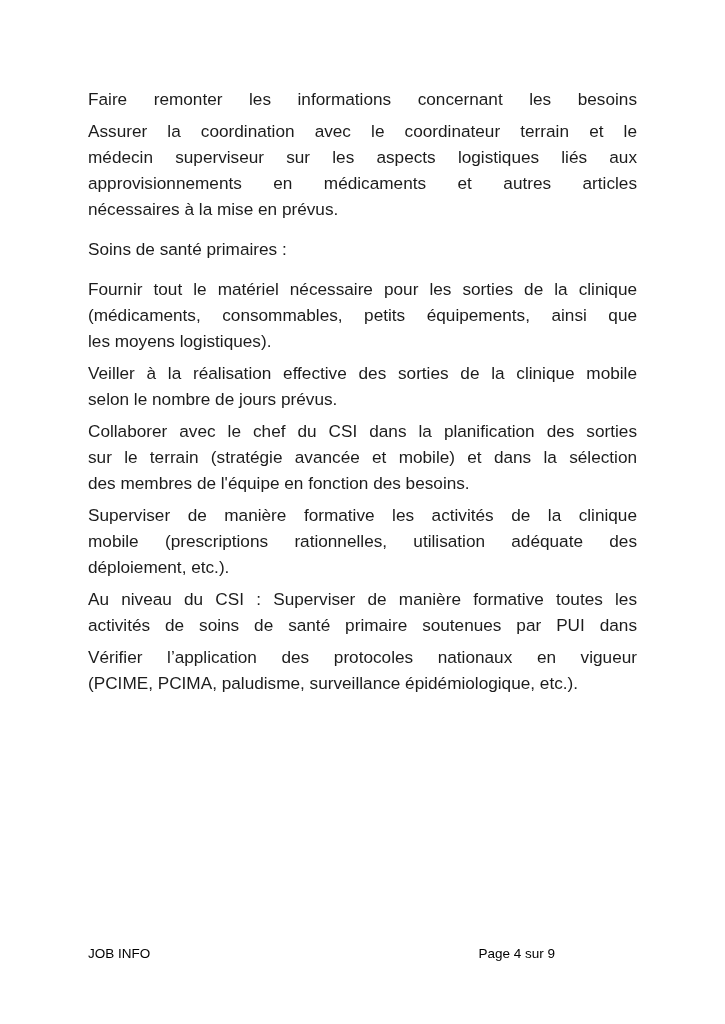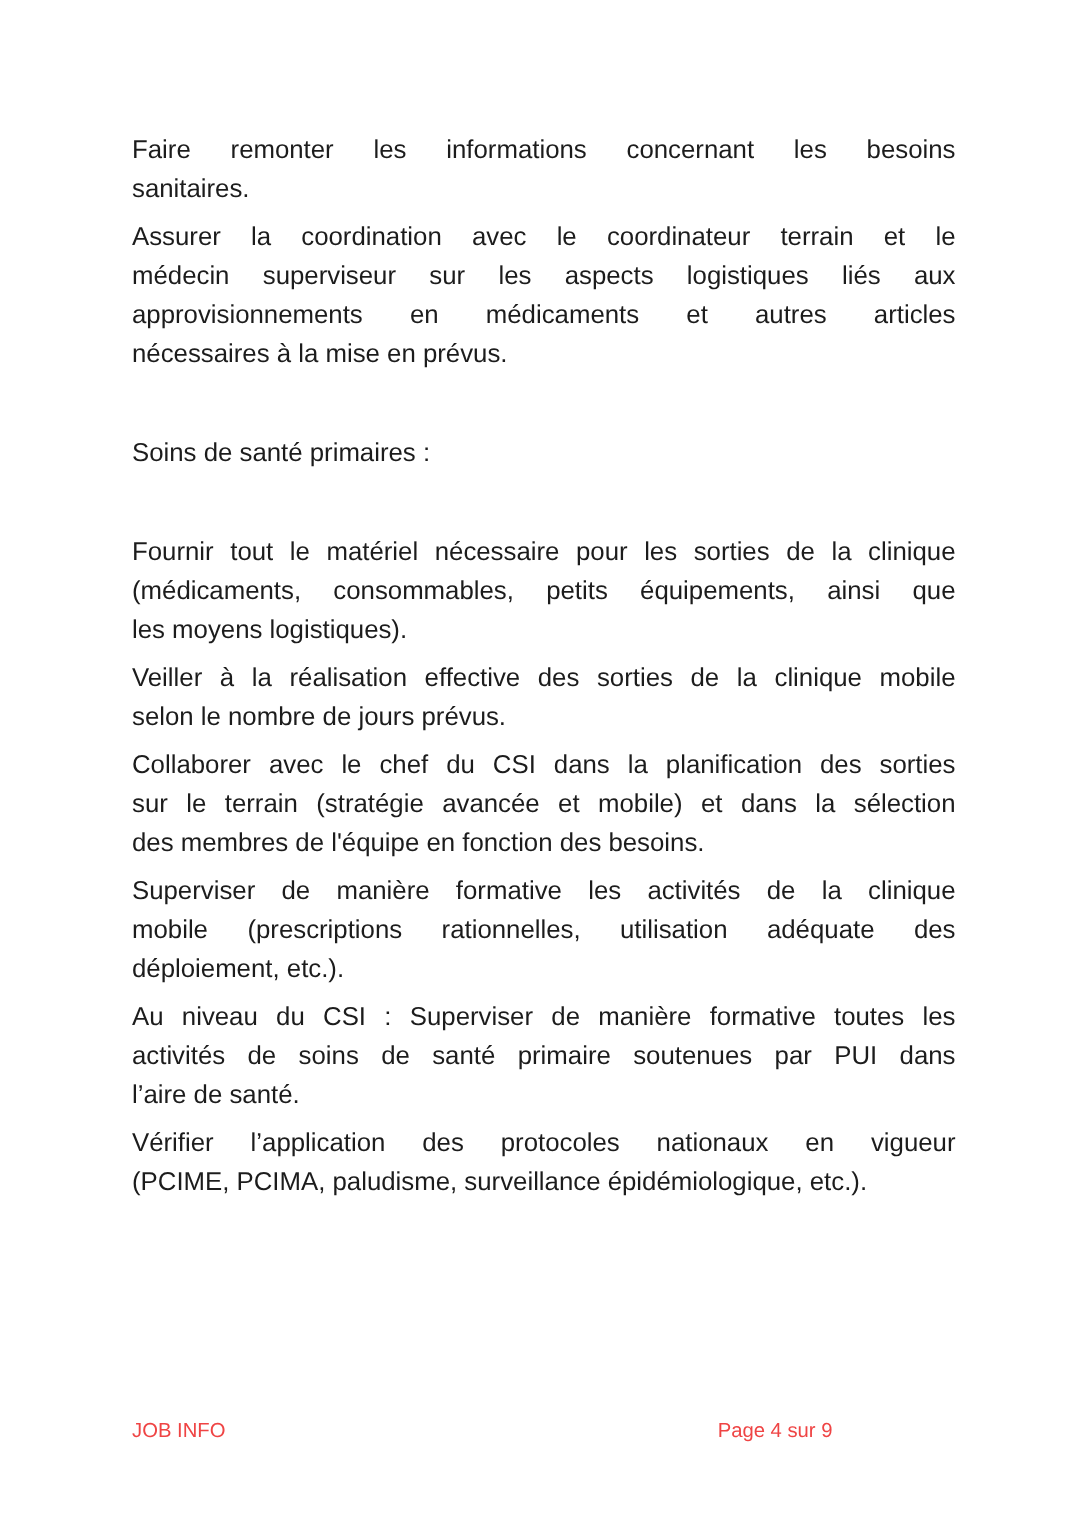--- a/index.html
+++ b/index.html
@@ -21,50 +21,49 @@
     left: 88px;
     top: 86px;
     width: 549px;
     font-size: 17.2px;
     line-height: 26px;
   }
   .para {
     margin: 0 0 6px 0;
   }
   .para.gap-before {
-    margin-top: 40px;
+    margin-top: 14px;
   }
   .line {
     white-space: nowrap;
   }
   .line.just {
     text-align: justify;
     text-align-last: justify;
     white-space: normal;
   }
   .footer {
     position: absolute;
     left: 88px;
     right: 88px;
     top: 946px;
     display: flex;
     justify-content: space-between;
     font-size: 13.5px;
     line-height: 16px;
-    color: #ef4444;
+    color: #000000;
   }
 </style>
 </head>
 <body>
 
 <div class="page">
   <div class="content">
       <div class="para">
         <div class="line just">Faire remonter les informations concernant les besoins</div>
-        <div class="line">sanitaires.</div>
       </div>
       <div class="para">
         <div class="line just">Assurer la coordination avec le coordinateur terrain et le</div>
         <div class="line just">médecin superviseur sur les aspects logistiques liés aux</div>
         <div class="line just">approvisionnements en médicaments et autres articles</div>
         <div class="line">nécessaires à la mise en prévus.</div>
       </div>
       <div class="para gap-before">
         <div class="line">Soins de santé primaires :</div>
       </div>
@@ -83,21 +82,20 @@
         <div class="line">des membres de l'équipe en fonction des besoins.</div>
       </div>
       <div class="para">
         <div class="line just">Superviser de manière formative les activités de la clinique</div>
         <div class="line just">mobile (prescriptions rationnelles, utilisation adéquate des</div>
         <div class="line">déploiement, etc.).</div>
       </div>
       <div class="para">
         <div class="line just">Au niveau du CSI : Superviser de manière formative toutes les</div>
         <div class="line just">activités de soins de santé primaire soutenues par PUI dans</div>
-        <div class="line">l’aire de santé.</div>
       </div>
       <div class="para">
         <div class="line just">Vérifier l’application des protocoles nationaux en vigueur</div>
         <div class="line">(PCIME, PCIMA, paludisme, surveillance épidémiologique, etc.).</div>
       </div>
     </div>
 
   <div class="footer">
     <span>JOB INFO</span>
     <span>Page 4 sur 9</span>

